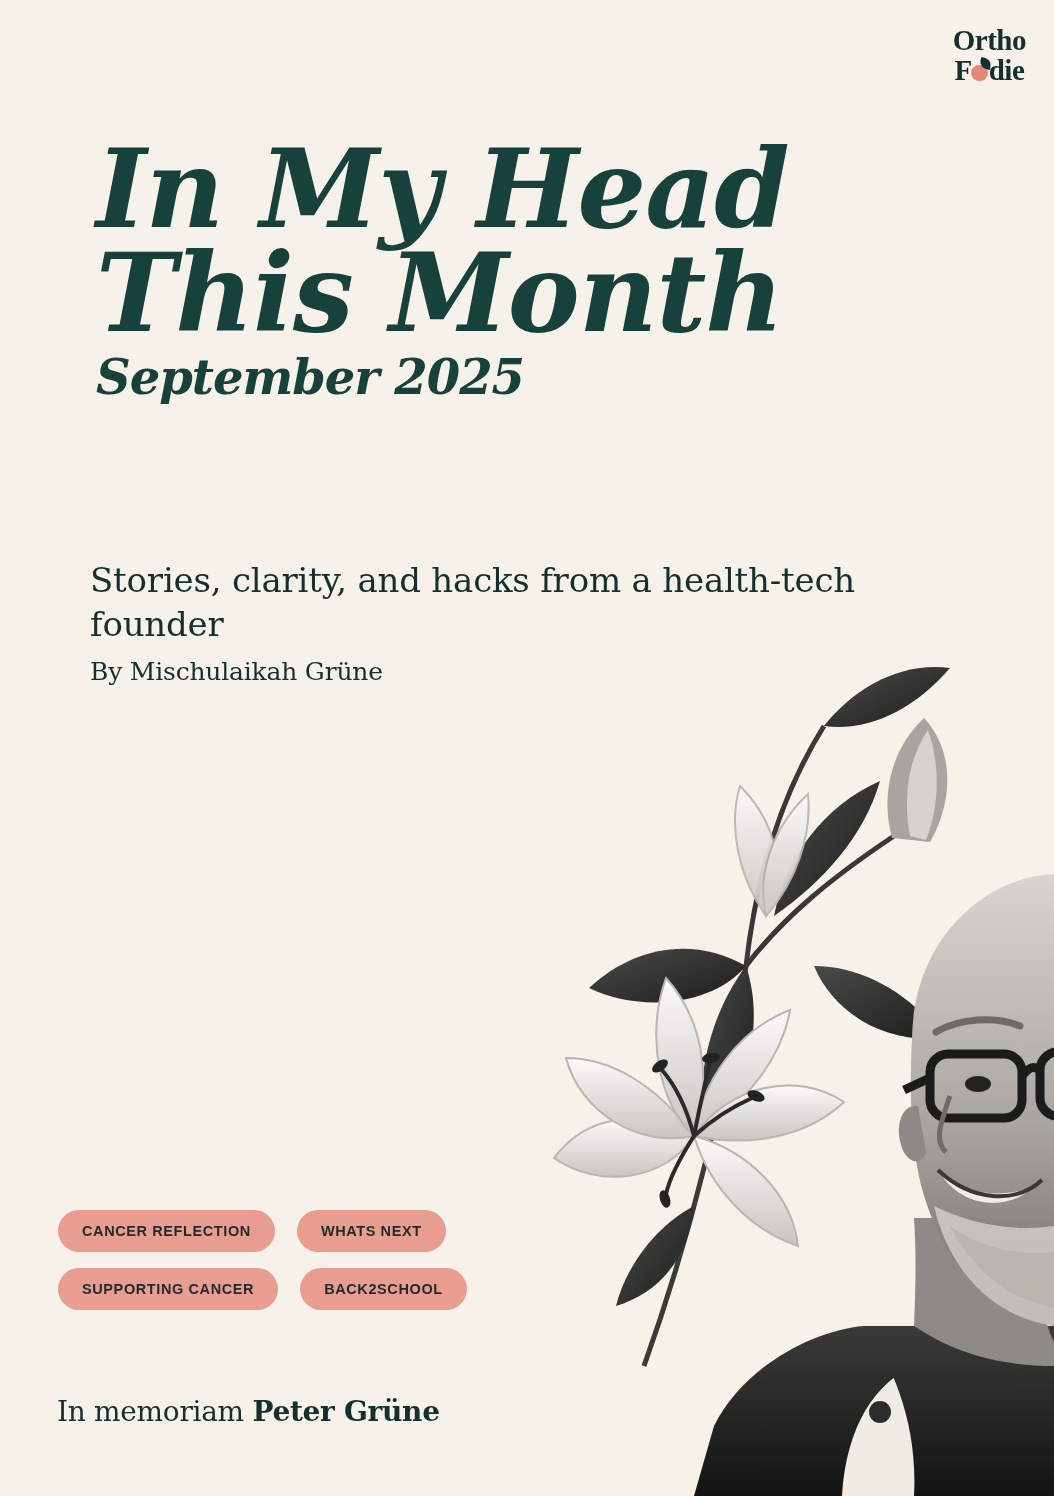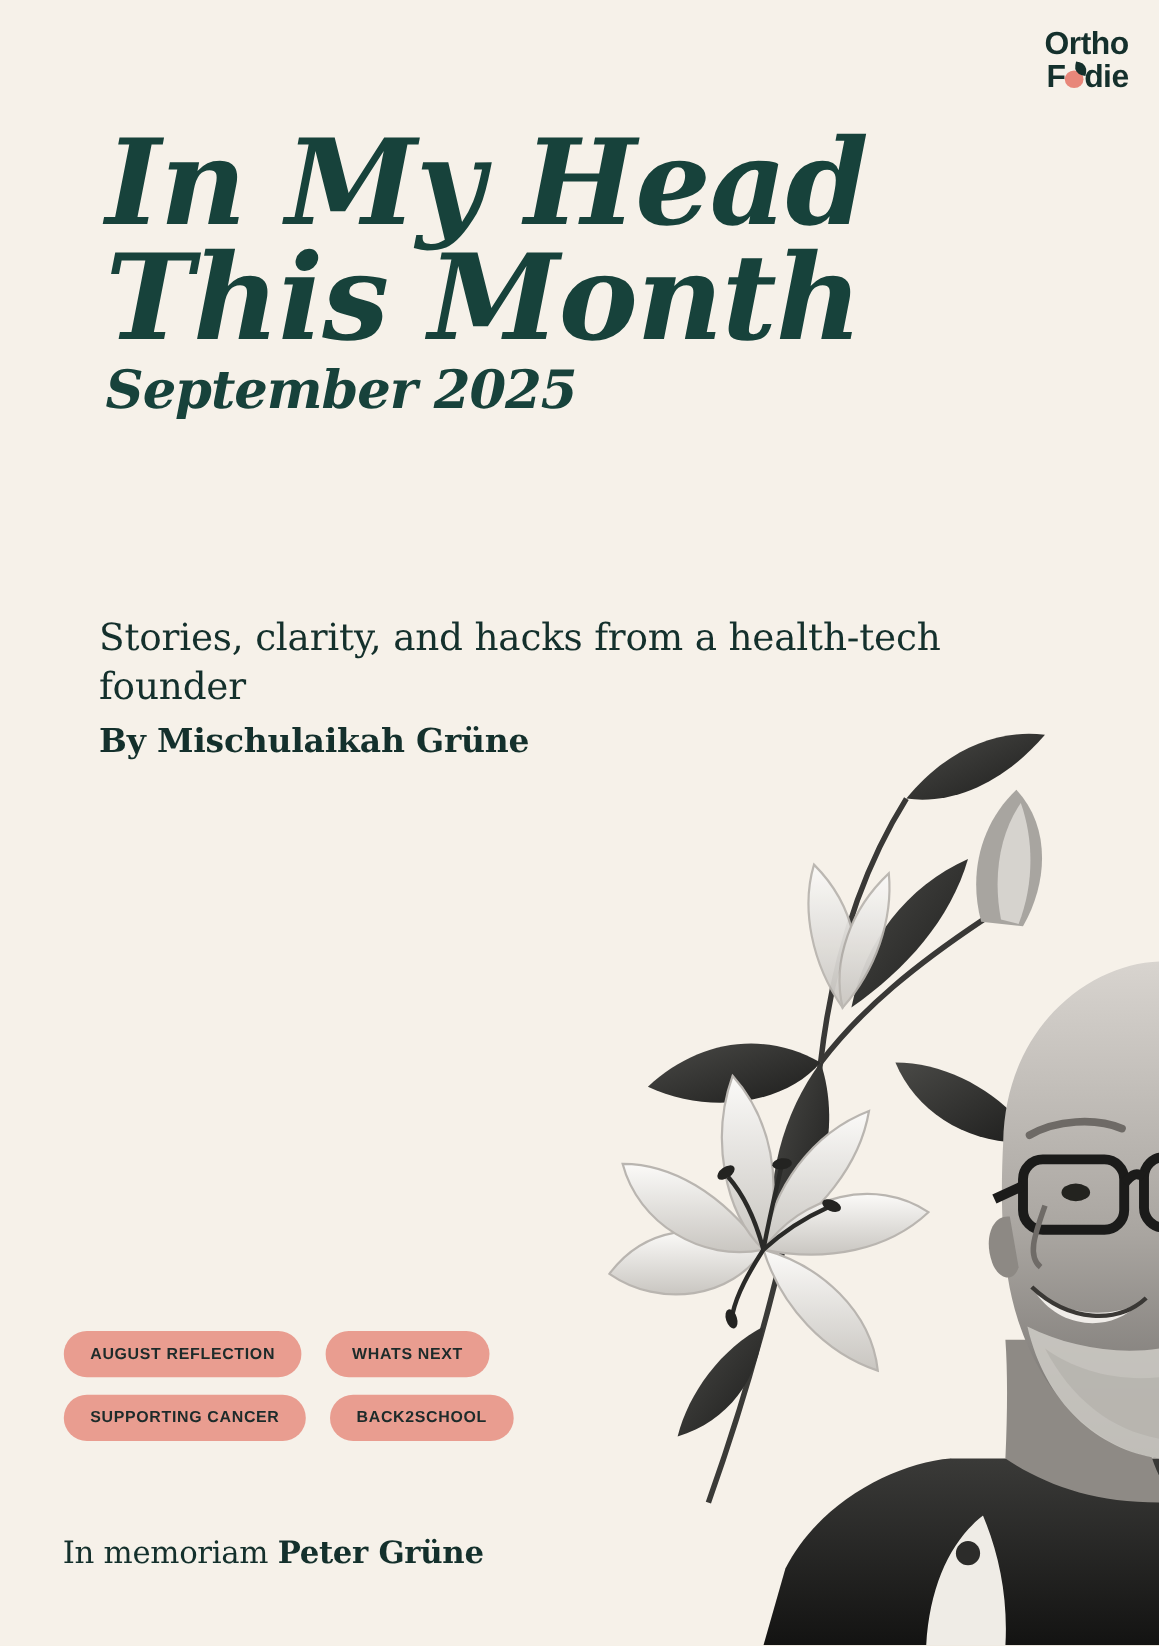--- a/index.html
+++ b/index.html
@@ -19,24 +19,24 @@
     height: 1496px;
     background: #f6f1e9;
     overflow: hidden;
   }
 
   
   .logo {
     position: absolute;
     top: 26px;
     right: 28px;
-    text-align: right;
+    text-align: center;
     line-height: 1.02;
     color: #14302c;
-    font-family: Liberation Sans, sans-serif;
+    font-family: Liberation Serif, serif;
     font-weight: bold;
     font-size: 29px;
     letter-spacing: -0.5px;
   }
   .logo .line2 {
     position: relative;
     display: inline-block;
   }
   .logo .berry {
     display: inline-block;
@@ -63,21 +63,21 @@
     height: 11px;
     background: #14302c;
     border-radius: 0 70% 0 70%;
     transform: rotate(12deg);
   }
 
   
   .headline {
     position: absolute;
     left: 96px;
-    top: 116px;
+    top: 138px;
     width: 830px;
     color: #17423b;
     font-family: "DejaVu Serif", serif;
     font-style: italic;
     font-weight: bold;
     letter-spacing: -1px;
   }
   .headline .l1, .headline .l2 {
     font-size: 108px;
     line-height: 0.96;
@@ -99,22 +99,22 @@
     color: #14302c;
   }
   .deck .tagline {
     font-family: "DejaVu Serif", serif;
     font-size: 34px;
     line-height: 1.3;
     letter-spacing: -0.2px;
   }
   .deck .byline {
     font-family: "DejaVu Serif", serif;
-    font-weight: bold;
-    font-size: 30px;
+    font-weight: normal;
+    font-size: 25px;
     margin-top: 11px;
     letter-spacing: -0.2px;
   }
 
   
   .photo {
     position: absolute;
     right: 0;
     bottom: 0;
     width: 660px;
@@ -283,21 +283,21 @@
       <path d="M542 366 C 566 352, 602 350, 626 360" stroke="#6e6a66" stroke-width="7" fill="none" stroke-linecap="round"></path>
 
       <path d="M548 510 C 576 530, 614 532, 640 520 C 618 544, 572 544, 548 510 Z" fill="#efece8"></path>
       <path d="M544 504 C 578 536, 622 538, 648 514" stroke="#3a3835" stroke-width="4" fill="none"></path>
 
       <path d="M556 430 C 546 458, 540 476, 552 486" stroke="#6f6b67" stroke-width="5" fill="none"></path>
     </svg>
   </div>
 
   <div class="tags">
-    <div class="tag">AUGUST REFLECTION</div>
+    <div class="tag">CANCER REFLECTION</div>
     <div class="tag">WHATS NEXT</div>
     <div class="tag">SUPPORTING CANCER</div>
     <div class="tag">BACK2SCHOOL</div>
   </div>
 
   <div class="memoriam">
     <span>In memoriam </span><b>Peter Grüne</b>
   </div>
 
 </div>

